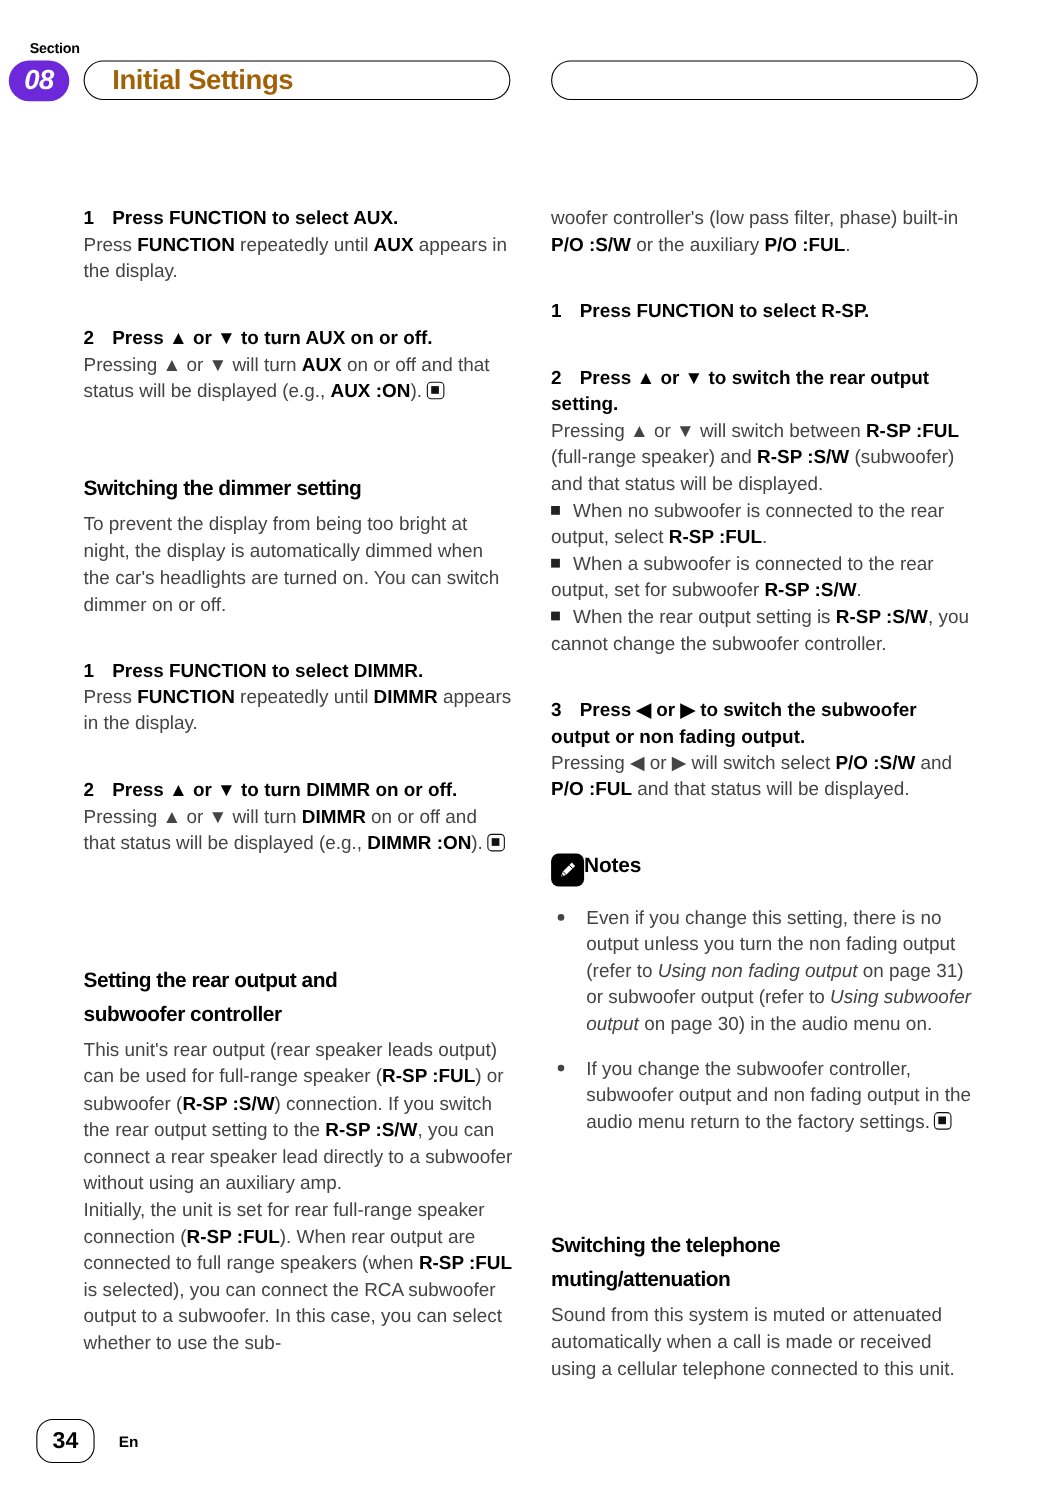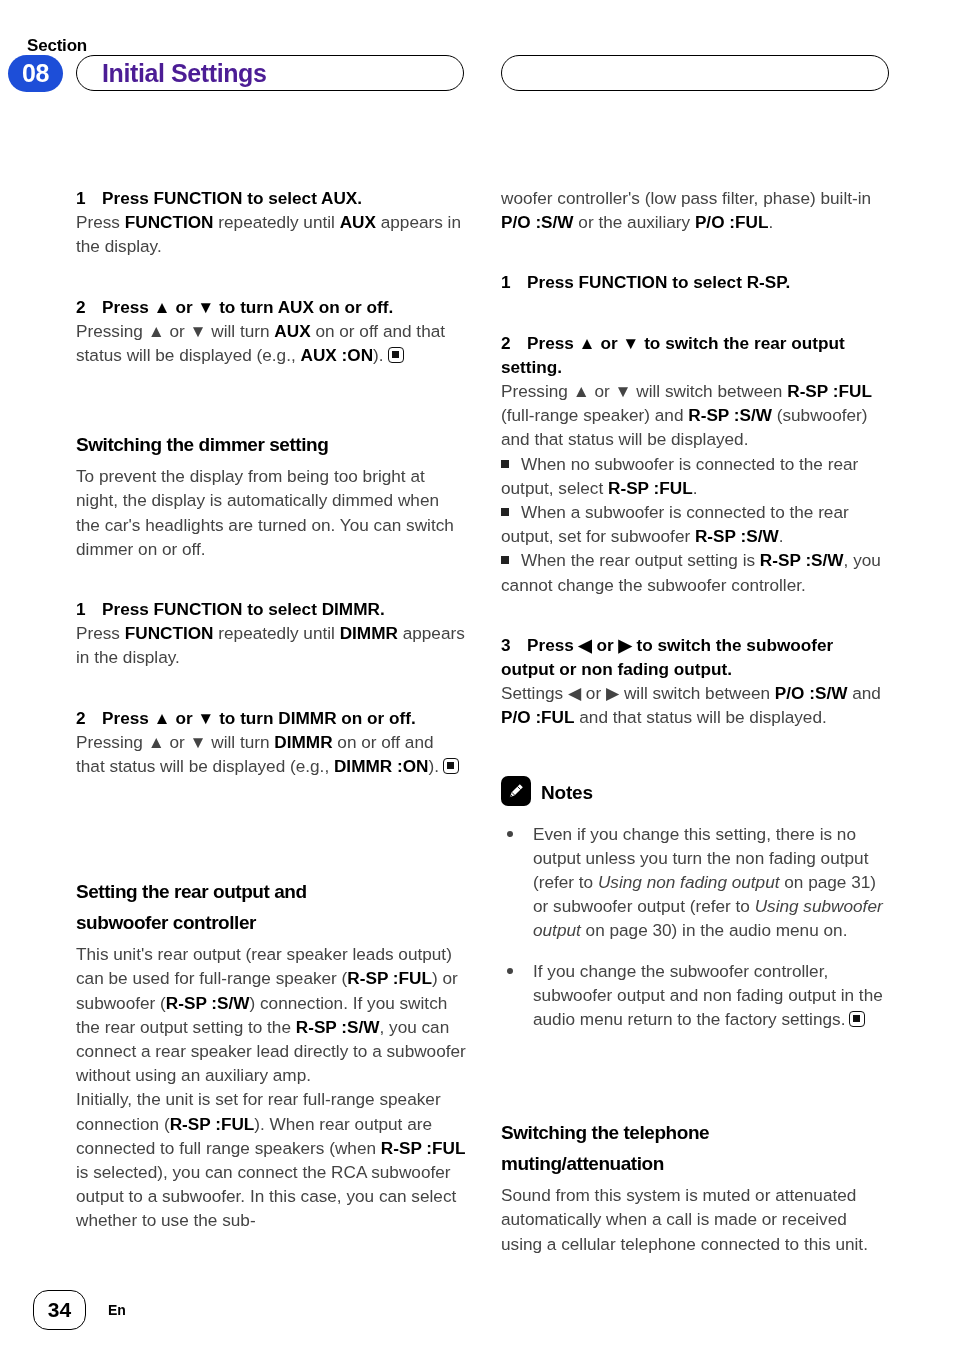--- a/index.html
+++ b/index.html
@@ -21,40 +21,41 @@
     position: absolute;
     top: 36px;
     left: 0;
     width: 954px;
     height: 70px;
   }
   .section-label {
     position: absolute;
     left: 27px;
     top: 0px;
-    font-size: 17px;
+    font-size: 13px;
     font-weight: bold;
     color: #000000;
     letter-spacing: -0.2px;
   }
   .section-badge {
     position: absolute;
     left: 8px;
     top: 19px;
     width: 55px;
     height: 37px;
-    background: #1d4ed8;
+    background: #6d28d9;
     border-radius: 19px;
     color: #ffffff;
     font-size: 25px;
     font-weight: bold;
     display: flex;
     align-items: center;
     justify-content: center;
     letter-spacing: -0.5px;
+    font-style: italic;
   }
   .header-pill {
     position: absolute;
     top: 19px;
     height: 36px;
     border: 1.6px solid #000000;
     border-radius: 19px;
     box-sizing: border-box;
     display: flex;
     align-items: center;
@@ -63,21 +64,21 @@
     left: 76px;
     width: 388px;
   }
   .header-pill.right {
     left: 501px;
     width: 388px;
   }
   .header-pill .title {
     font-size: 25px;
     font-weight: bold;
-    color: #4c1d95;
+    color: #a16207;
     padding-left: 25px;
     letter-spacing: -0.4px;
   }
 
   
   .col {
     position: absolute;
     top: 186px;
     width: 390px;
     font-size: 17.2px;
@@ -160,22 +161,21 @@
     left: 3px;
     top: 3px;
     width: 7px;
     height: 7px;
     background: #111111;
   }
 
   
   .notes-head {
     display: flex;
-    align-items: flex-end;
-    gap: 10px;
+    align-items: flex-start;
     margin-bottom: 4px;
   }
   .notes-icon {
     width: 30px;
     height: 30px;
     background: #000000;
     border-radius: 7px;
     display: flex;
     align-items: center;
     justify-content: center;
@@ -293,21 +293,21 @@
 
   <p class="sq-item"><span class="sq-mark"></span><span>When no subwoofer is connected to the rear output, select </span><b>R-SP :FUL</b><span>.</span></p>
   <p class="sq-item"><span class="sq-mark"></span><span>When a subwoofer is connected to the rear output, set for subwoofer </span><b>R-SP :S/W</b><span>.</span></p>
   <p class="sq-item"><span class="sq-mark"></span><span>When the rear output setting is </span><b>R-SP :S/W</b><span>, you cannot change the subwoofer controller.</span></p>
 
   <div class="gap-md"></div>
 
   <p class="step-head">
     <span class="step-num">3</span><span>Press ◀ or ▶ to switch the subwoofer output or non fading output.</span>
   </p>
-  <p><span>Settings ◀ or ▶ will switch between </span><b>P/O :S/W</b><span> and </span><b>P/O :FUL</b><span> and that status will be displayed.</span></p>
+  <p><span>Pressing ◀ or ▶ will switch select </span><b>P/O :S/W</b><span> and </span><b>P/O :FUL</b><span> and that status will be displayed.</span></p>
 
   <div class="gap-lg"></div>
 
   <div class="notes-head">
     <span class="notes-icon">
       <svg width="19" height="19" viewBox="0 0 24 24" aria-hidden="true">
         <path d="M3.5 20.5 L6 14.2 L16.2 4 L20 7.8 L9.8 18 Z" fill="#ffffff"></path>
         <path d="M6 14.2 L9.8 18" stroke="#000000" stroke-width="1.1" fill="none"></path>
         <path d="M13.2 6.9 L17.1 10.8" stroke="#000000" stroke-width="1.1" fill="none"></path>
         <path d="M3.5 20.5 L5.3 17.4 L6.6 18.7 Z" fill="#000000"></path>

